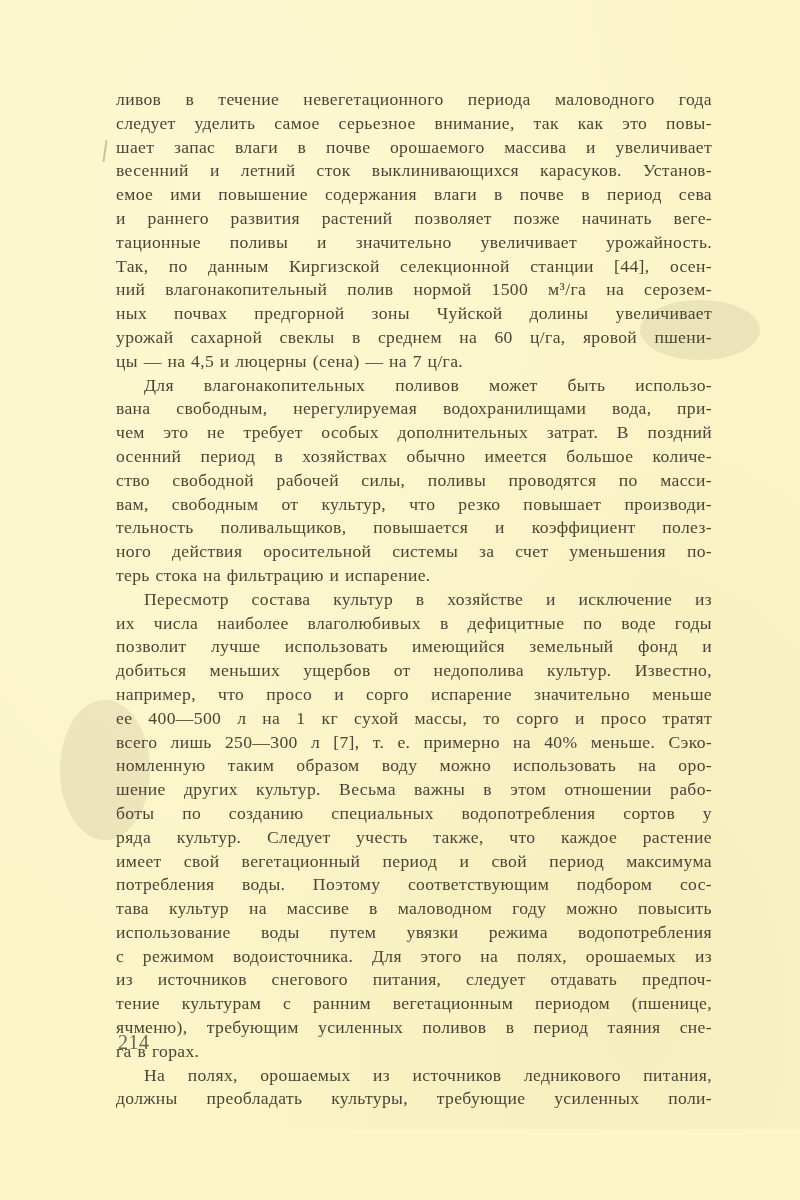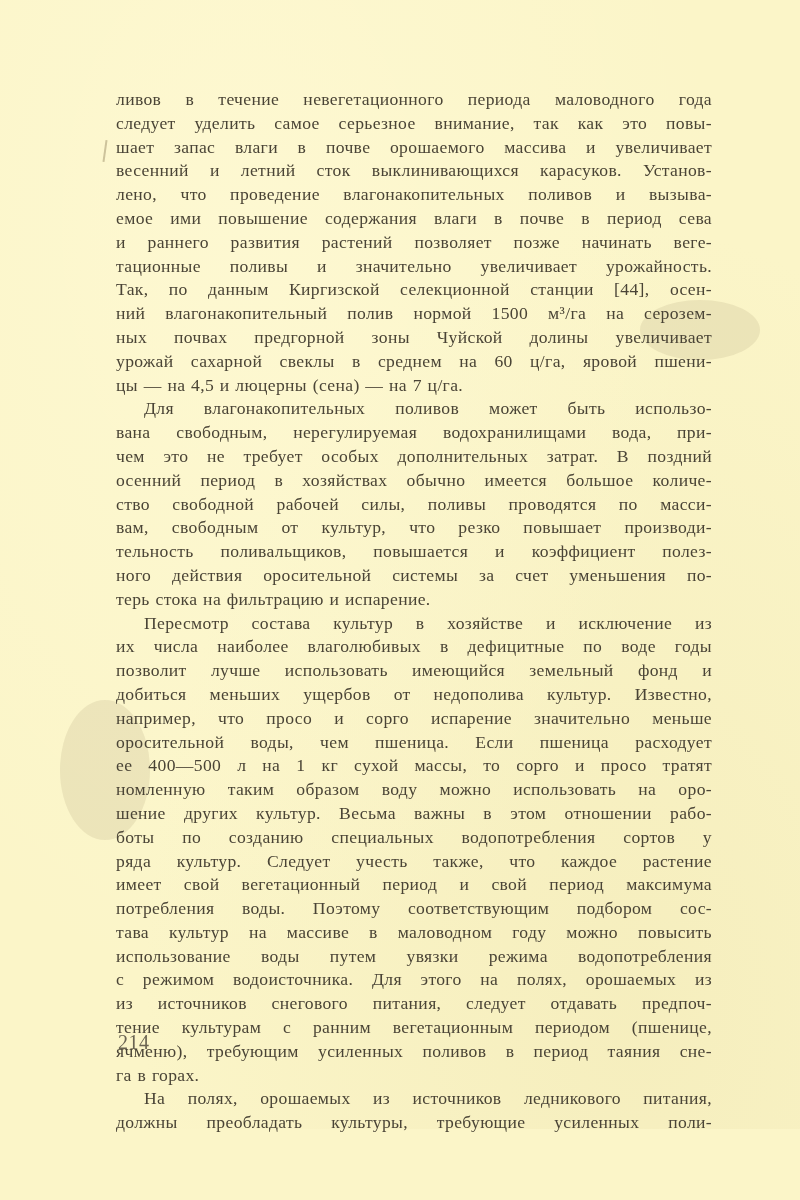--- a/index.html
+++ b/index.html
@@ -73,21 +73,20 @@
 <div class="page">
   <div class="smudge" style="left:640px;top:300px;width:120px;height:60px;"></div>
   <div class="smudge" style="left:60px;top:700px;width:90px;height:140px;"></div>
   <div class="margin-mark" style="left:104px;top:140px;height:22px;transform:rotate(8deg);"></div>
 
   <div class="text-block" id="text-block">
       <span class="line">ливов в течение невегетационного периода маловодного года</span>
       <span class="line">следует уделить самое серьезное внимание, так как это повы-</span>
       <span class="line">шает запас влаги в почве орошаемого массива и увеличивает</span>
       <span class="line">весенний и летний сток выклинивающихся карасуков. Установ-</span>
-      <span class="line">лено, что проведение влагонакопительных поливов и вызыва-</span>
       <span class="line">емое ими повышение содержания влаги в почве в период сева</span>
       <span class="line">и раннего развития растений позволяет позже начинать веге-</span>
       <span class="line">тационные поливы и значительно увеличивает урожайность.</span>
       <span class="line">Так, по данным Киргизской селекционной станции [44], осен-</span>
       <span class="line">ний влагонакопительный полив нормой 1500 м³/га на серозем-</span>
       <span class="line">ных почвах предгорной зоны Чуйской долины увеличивает</span>
       <span class="line">урожай сахарной свеклы в среднем на 60 ц/га, яровой пшени-</span>
       <span class="line last">цы — на 4,5 и люцерны (сена) — на 7 ц/га.</span>
       <span class="line indent">Для влагонакопительных поливов может быть использо-</span>
       <span class="line">вана свободным, нерегулируемая водохранилищами вода, при-</span>
@@ -96,22 +95,22 @@
       <span class="line">ство свободной рабочей силы, поливы проводятся по масси-</span>
       <span class="line">вам, свободным от культур, что резко повышает производи-</span>
       <span class="line">тельность поливальщиков, повышается и коэффициент полез-</span>
       <span class="line">ного действия оросительной системы за счет уменьшения по-</span>
       <span class="line last">терь стока на фильтрацию и испарение.</span>
       <span class="line indent">Пересмотр состава культур в хозяйстве и исключение из</span>
       <span class="line">их числа наиболее влаголюбивых в дефицитные по воде годы</span>
       <span class="line">позволит лучше использовать имеющийся земельный фонд и</span>
       <span class="line">добиться меньших ущербов от недополива культур. Известно,</span>
       <span class="line">например, что просо и сорго испарение значительно меньше</span>
-      <span class="line">оросительной воды, чем пшеница. Если пшеница расходует</span>
       <span class="line">ее 400—500 л на 1 кг сухой массы, то сорго и просо тратят</span>
+      <span class="line">всего лишь 250—300 л [7], т. е. примерно на 40% меньше. Сэко-</span>
       <span class="line">номленную таким образом воду можно использовать на оро-</span>
       <span class="line">шение других культур. Весьма важны в этом отношении рабо-</span>
       <span class="line">боты по созданию специальных водопотребления сортов у</span>
       <span class="line">ряда культур. Следует учесть также, что каждое растение</span>
       <span class="line">имеет свой вегетационный период и свой период максимума</span>
       <span class="line">потребления воды. Поэтому соответствующим подбором сос-</span>
       <span class="line">тава культур на массиве в маловодном году можно повысить</span>
       <span class="line">использование воды путем увязки режима водопотребления</span>
       <span class="line">с режимом водоисточника. Для этого на полях, орошаемых из</span>
       <span class="line">из источников снегового питания, следует отдавать предпоч-</span>

